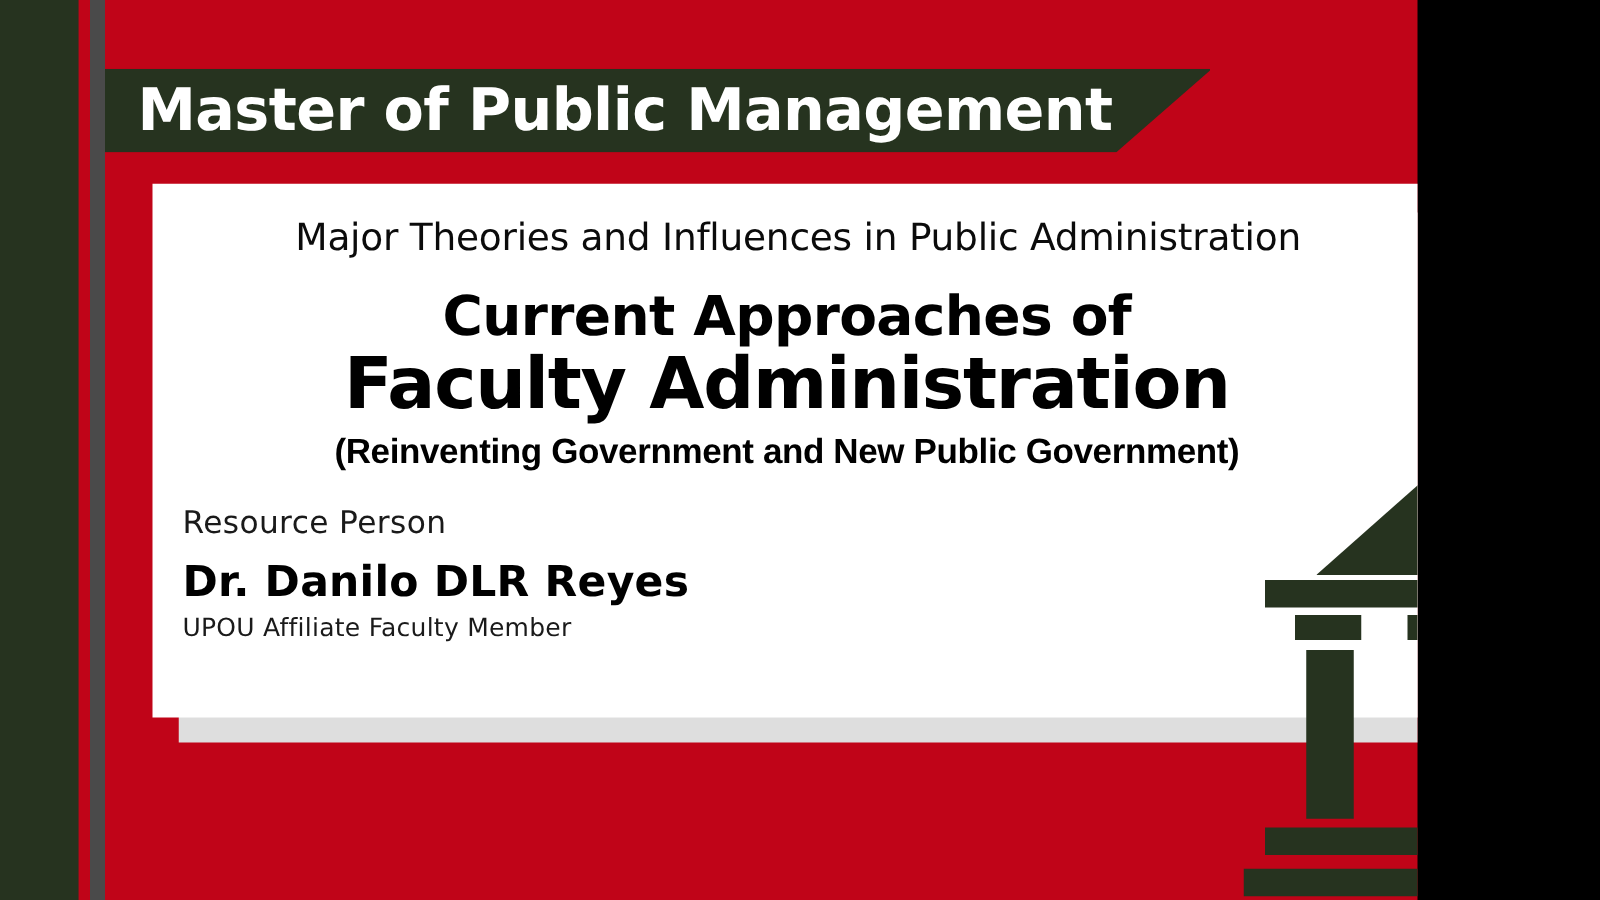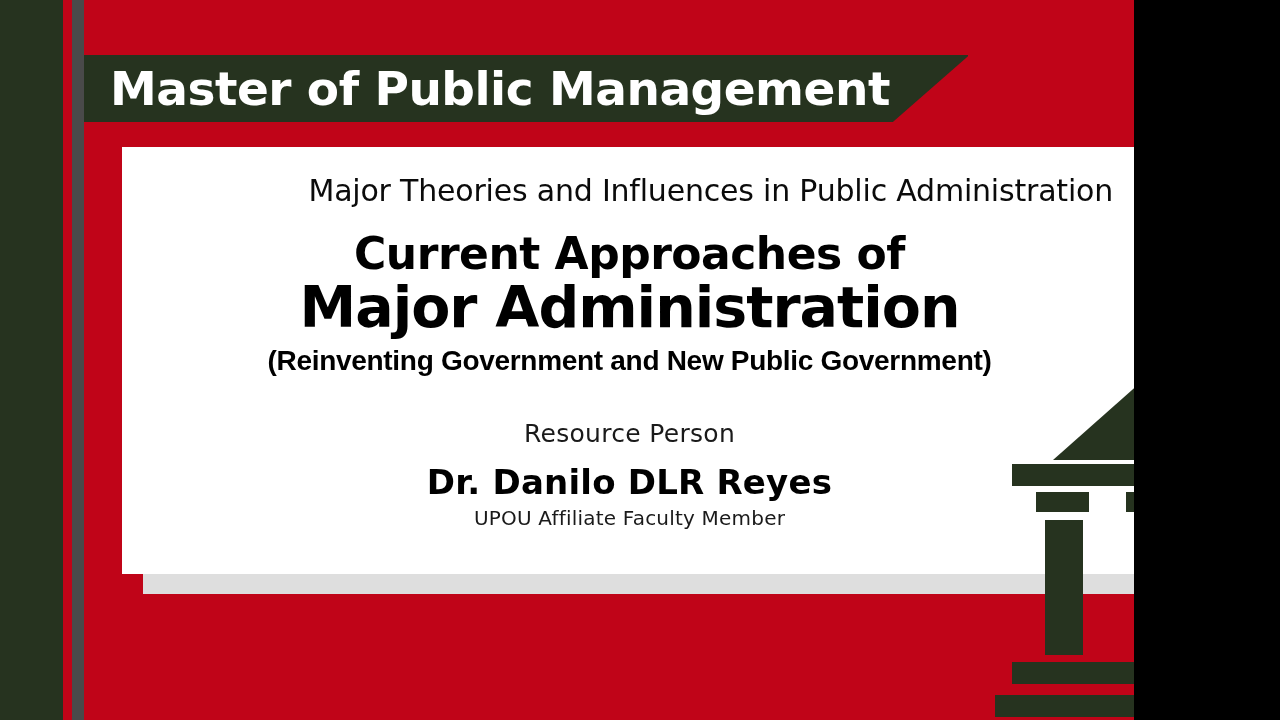--- a/index.html
+++ b/index.html
@@ -78,21 +78,21 @@
     box-sizing: border-box;
     padding: 26px 24px 0 24px;
   }
 
   .subject-line {
     font-size: 30px;
     font-weight: normal;
     color: #0B0B0B;
     letter-spacing: -0.2px;
     white-space: nowrap;
-    text-align: right;
+    text-align: center;
     margin-left: 18px;
     font-family: "DejaVu Sans", sans-serif;
   }
 
   .title-block {
     text-align: center;
     margin-top: 22px;
   }
   .title-line-1 {
     font-size: 44px;
@@ -113,22 +113,22 @@
   .title-paren {
     font-size: 28px;
     font-weight: bold;
     color: #000;
     margin-top: 8px;
     letter-spacing: -0.3px;
     font-family: Liberation Sans, sans-serif;
   }
 
   .speaker-block {
-    text-align: center;
-    margin-top: 42px;
+    text-align: left;
+    margin-top: 26px;
   }
   .speaker-role {
     font-size: 25px;
     font-weight: normal;
     color: #1A1A1A;
     letter-spacing: 0.3px;
     font-family: "DejaVu Sans", sans-serif;
   }
   .speaker-name {
     font-size: 34px;
@@ -213,21 +213,21 @@
   <div class="banner-text">Master of Public Management</div>
 
   <div class="card-shadow"></div>
 
   <div class="card">
 
     <div class="subject-line">Major Theories and Influences in Public Administration</div>
 
     <div class="title-block">
       <div class="title-line-1">Current Approaches of</div>
-      <div class="title-line-2">Major Administration</div>
+      <div class="title-line-2">Faculty Administration</div>
       <div class="title-paren">(Reinventing Government and New Public Government)</div>
     </div>
 
     <div class="speaker-block">
       <div class="speaker-role">Resource Person</div>
       <div class="speaker-name">Dr. Danilo DLR Reyes</div>
       <div class="speaker-affil">UPOU Affiliate Faculty Member</div>
     </div>
 
   </div>

